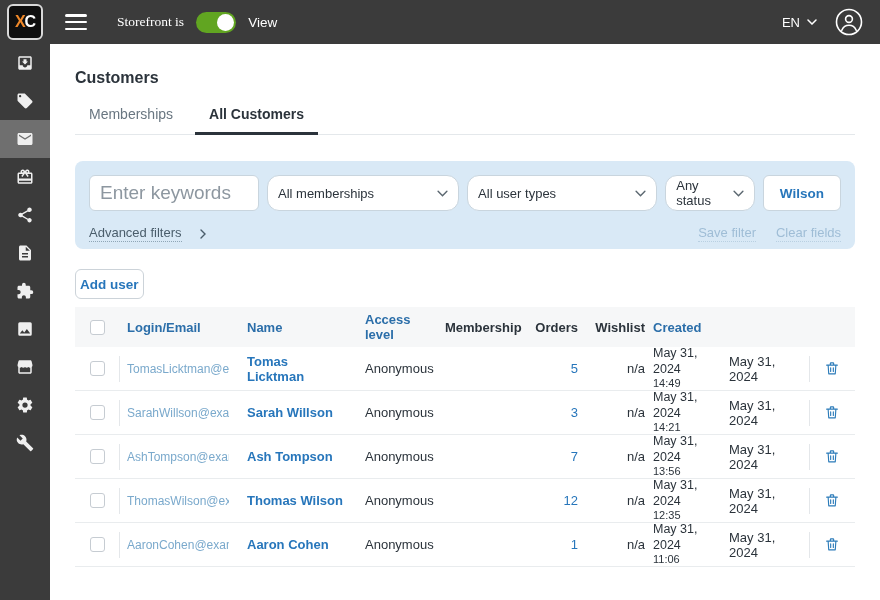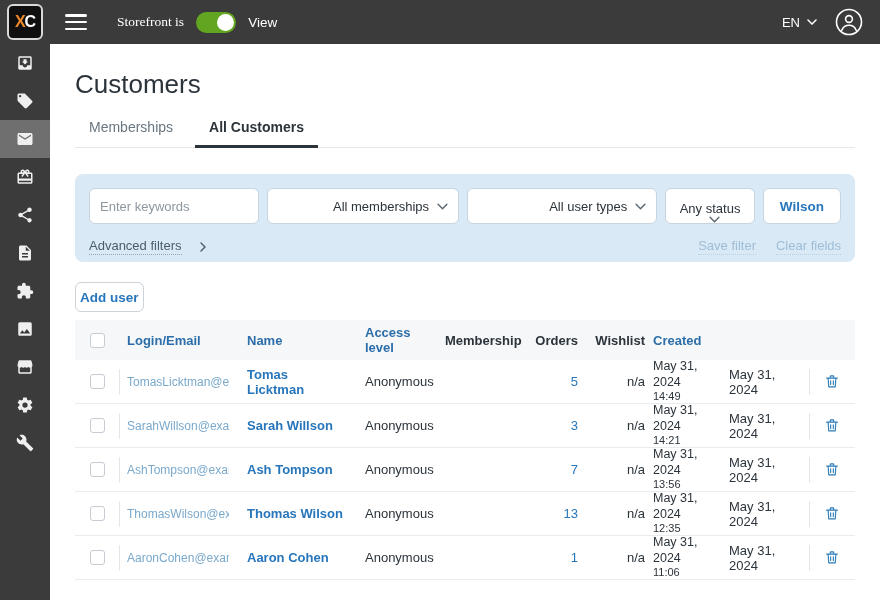--- a/index.html
+++ b/index.html
@@ -21,34 +21,34 @@
   .avatar { width:28px; height:28px; margin-left:18px; margin-right:17px; cursor:pointer; }
 
   
   .sidebar { position:absolute; top:44px; left:0; width:50px; height:556px; background:#3b3b3b; }
   .nav-item { width:50px; height:38px; display:flex; align-items:center; justify-content:center; cursor:pointer; }
   .nav-item.active { background:#6f6f6f; }
   .nav-item svg { width:18px; height:18px; fill:#efefef; }
 
   
   .main { position:absolute; top:44px; left:50px; width:830px; height:556px; background:#fff; padding:0 25px; }
-  .page-title { margin-top:25px; font-size:26px; font-weight:400; color:#2b333b; }
+  .page-title { margin-top:25px; font-size:16px; font-weight:700; color:#2b333b; }
 
   .tabs { margin-top:19px; display:flex; border-bottom:1px solid #e4e8eb; }
   .tab { padding:0 14px 10px 14px; font-size:14px; color:#697681; cursor:pointer; margin-bottom:-1px; }
   .tab.active { color:#2b333b; font-weight:700; border-bottom:3px solid #2b333b; }
   .tab + .tab { margin-left:8px; }
 
   
   .filter-panel { margin-top:26px; width:780px; height:88px; background:#d9e9f6; border-radius:8px; padding:14px; }
   .filter-row { display:flex; gap:8px; }
-  .kw-input { width:170px; height:36px; background:#fff; border:1px solid #c9d5de; border-radius:6px; font-size:13px; padding:0 10px; color:#2b333b; font-family:"Liberation Sans", sans-serif; }
+  .kw-input { width:170px; height:36px; background:#fff; border:1px solid #c9d5de; border-radius:6px; font-size:19px; padding:0 10px; color:#2b333b; font-family:"Liberation Sans", sans-serif; }
   .kw-input::placeholder { color:#8d97a0; }
-  .select { height:36px; background:#fff; border:1px solid #c9d5de; border-radius:6px; display:flex; align-items:center; justify-content:flex-end; padding:0 10px; font-size:13px; color:#2b333b; cursor:pointer; }
-  .sel-memberships { width:198px; } .sel-usertypes { width:196px; } .sel-status { width:92px;flex-direction:column; }
+  .select { height:36px; background:#fff; border:1px solid #c9d5de; border-radius:12px; display:flex; align-items:center; justify-content:space-between; padding:0 10px; font-size:13px; color:#2b333b; cursor:pointer; }
+  .sel-memberships { width:198px; } .sel-usertypes { width:196px; } .sel-status { width:92px; }
   .sel-chev { width:11px; height:7px; flex:none; margin-left:8px; }
   .search-btn { height:36px; padding:0 16px; background:#fff; border:1px solid #c9d5de; border-radius:6px; color:#2776bb; font-size:13.5px; font-weight:700; cursor:pointer; font-family:"Liberation Sans", sans-serif; }
   .filter-row2 { margin-top:14px; display:flex; align-items:center; }
   .adv-filters { display:flex; align-items:center; gap:18px; color:#4a5d6b; font-size:13px; cursor:pointer; }
   .adv-filters .lbl { border-bottom:1px dotted #8fa6b6; padding-bottom:1px; }
   .adv-chev { width:6px; height:10px; }
   .filter-row2 .spacer { flex:1; }
   .muted-link { color:#9fbdd6; font-size:13px; border-bottom:1px dotted #b9d0e2; padding-bottom:1px; cursor:pointer; }
   .muted-link + .muted-link { margin-left:20px; }
 
@@ -326,21 +326,21 @@
         </div>
       <div class="cell vdiv pl">
           <span class="email">ThomasWilson@exa...</span>
         </div>
       <div class="cell pl">
           <span class="name-link">Thomas Wilson</span>
         </div>
       <div class="cell pl">Anonymous</div>
       <div class="cell"></div>
       <div class="cell right">
-          <span class="orders-link">13</span>
+          <span class="orders-link">12</span>
         </div>
       <div class="cell right" style="padding-right:8px;">n/a</div>
       <div class="cell created">
         <span class="date">May 31, 2024</span>
         <span class="time">12:35</span>
       </div>
       <div class="cell">May 31, 2024</div>
       <div class="cell vdiv center">
           <button class="trash-btn">
             <svg viewBox="0 0 24 24">

